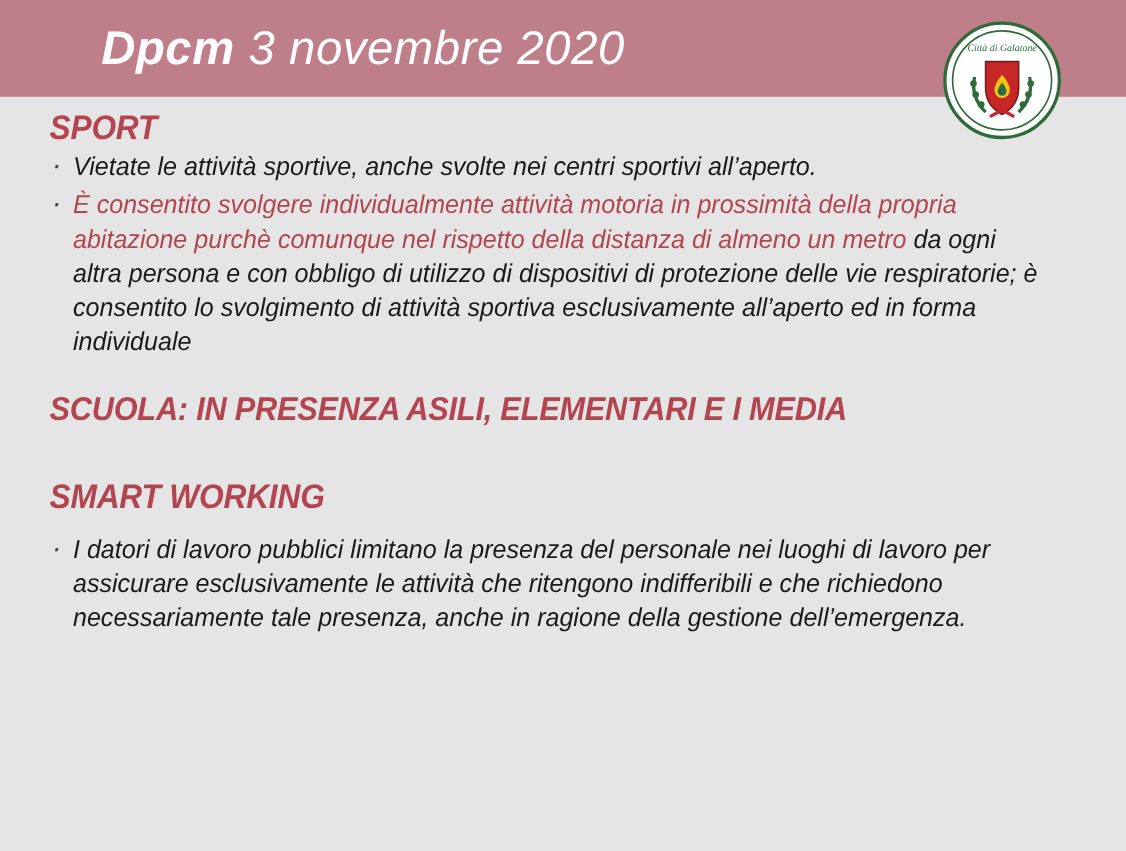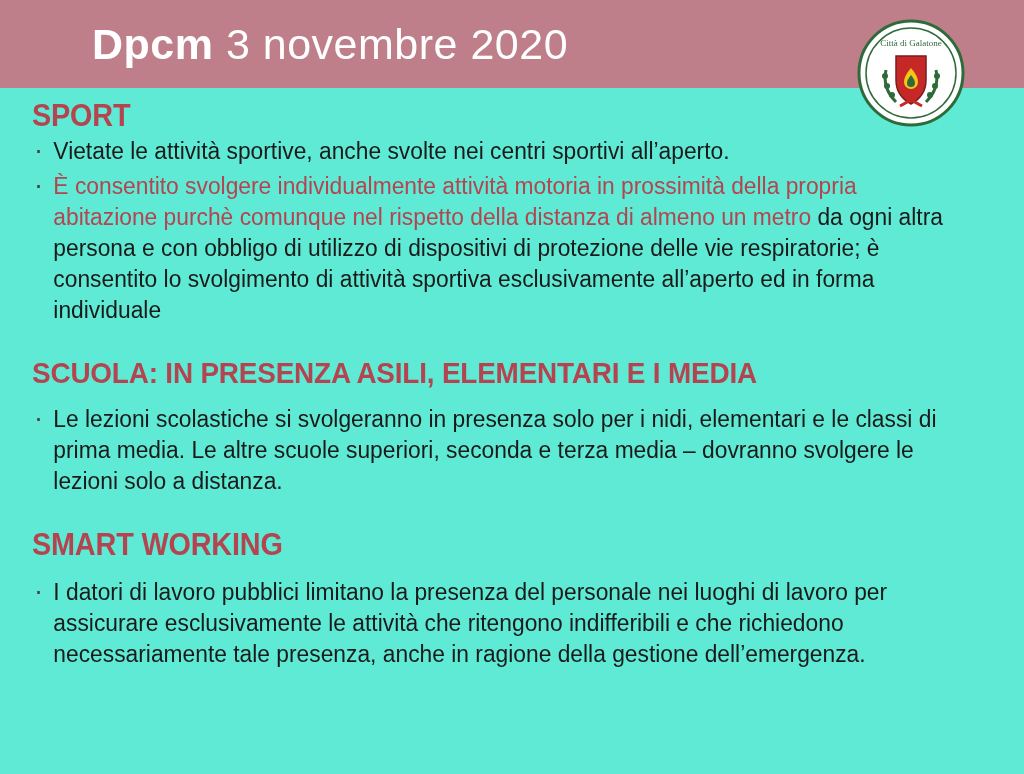--- a/index.html
+++ b/index.html
@@ -10,22 +10,23 @@
     width: 1024px;
     height: 774px;
     background: #ffffff;
     font-family: "Liberation Sans", sans-serif;
     overflow: hidden;
   }
   .slide {
     position: relative;
     width: 1024px;
     height: 774px;
-    background: #5eead4;
+    background: #e5e5e5;
     box-sizing: border-box;
+    font-style: italic;
   }
   
   .header {
     position: relative;
     width: 100%;
     height: 88px;
     background: #bf7f8a;
     display: flex;
     align-items: center;
     box-sizing: border-box;
@@ -52,20 +53,21 @@
     width: 110px;
     height: 110px;
   }
   
   .content {
     padding: 10px 44px 0 32px;
     box-sizing: border-box;
   }
   .section {
     margin-bottom: 4px;
+    margin-left: 13px;
   }
   h2.section-heading {
     margin: 0 0 2px 0;
     color: #b4444f;
     font-size: 31px;
     font-weight: bold;
     letter-spacing: -0.2px;
     line-height: 1.15;
     font-family: "Liberation Sans", sans-serif;
     transform: scaleX(0.93);
@@ -152,25 +154,20 @@
           <span class="hl">È consentito svolgere individualmente attività motoria in prossimità della propria abitazione purchè comunque nel rispetto della distanza di almeno un metro </span><span>da ogni altra persona e con obbligo di utilizzo di dispositivi di protezione delle vie respiratorie; è consentito lo svolgimento di attività sportiva esclusivamente all’aperto ed in forma individuale</span>
         </li>
       </ul>
     </div>
 
     <div class="gap-md"></div>
 
     <div class="section">
       <h2 class="section-heading wide">SCUOLA: IN PRESENZA ASILI, ELEMENTARI E I MEDIA</h2>
       <div class="gap-sm"></div>
-      <ul class="bullets">
-        <li>
-          <span>Le lezioni scolastiche si svolgeranno in presenza solo per i nidi, elementari e le classi di prima media. Le altre  scuole superiori, seconda e terza media – dovranno svolgere le lezioni solo a distanza.</span>
-        </li>
-      </ul>
     </div>
 
     <div class="gap-md"></div>
 
     <div class="section">
       <h2 class="section-heading">SMART WORKING</h2>
       <div class="gap-sm"></div>
       <ul class="bullets">
         <li>
           <span>I datori di lavoro pubblici limitano la presenza del personale nei luoghi di lavoro per assicurare esclusivamente le attività che ritengono indifferibili e che richiedono necessariamente tale presenza, anche in ragione della gestione dell’emergenza.</span>

